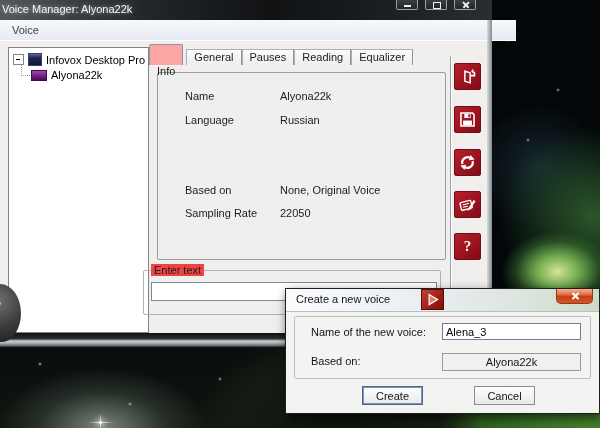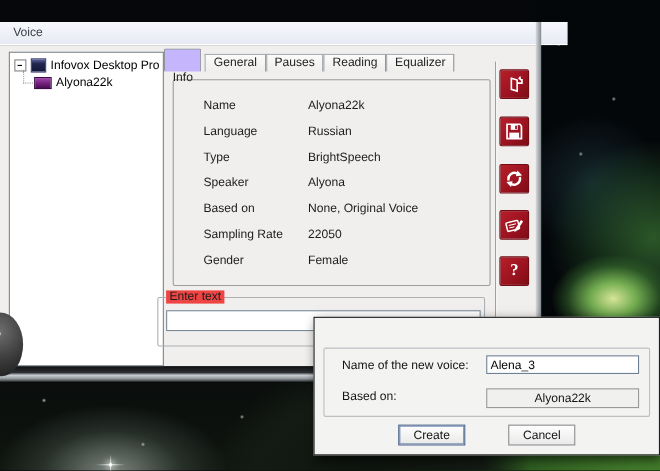--- a/index.html
+++ b/index.html
@@ -72,21 +72,21 @@
   .node-icon-voice{width:14px;height:9px;flex:0 0 auto;border:1px solid #3c0a44;
      background:linear-gradient(180deg,#a04aa8 0%,#7a2484 45%,#4a0c55 100%);}
   .connector{position:absolute;left:12px;top:16px;width:8px;height:11px;
      border-left:1px dotted #9a9a9a;border-bottom:1px dotted #9a9a9a;}
 
   
   .tabstrip{position:absolute;left:149px;top:4px;display:flex;align-items:flex-end;height:20px;}
   .tab{box-sizing:border-box;height:16px;padding:1px 7px 0;font-size:11px;color:#222;
        border-left:1px solid #aab0b5;border-top:1px solid #aab0b5;border-right:1px solid #8e959b;
        background:linear-gradient(#fbfbfa,#efeeed);cursor:pointer;white-space:nowrap;}
-  .tab.active{height:20px;padding-top:20px;background:#c4b5fd;border:1px solid #8e959b;border-bottom:none;
+  .tab.active{height:20px;padding-top:20px;background:#fca5a5;border:1px solid #8e959b;border-bottom:none;
        border-radius:2px 2px 0 0;margin-right:3px;z-index:2;}
 
   
   .infobox{position:absolute;left:157px;top:31px;width:287px;height:186px;
        border:1px solid #9b9da0;border-radius:2px;}
   .info-row{position:absolute;left:0;width:100%;height:13px;font-size:11px;color:#1c1c1c;}
   .info-label{position:absolute;left:27px;}
   .info-value{position:absolute;left:122px;}
 
   
@@ -128,32 +128,47 @@
        border:1px solid #bdbfc1;border-radius:2px;}
   .dlg-label{position:absolute;width:142px;text-align:left;font-size:11px;color:#141414;left:16px;}
   .dlg-name-input{position:absolute;left:147px;top:6px;width:131px;height:15px;
        border:1px solid #6f8094;background:#fff;font-size:11px;font-family:inherit;padding:0 3px;}
   .dlg-based-field{position:absolute;left:147px;top:36px;width:137px;height:16px;
        border:1px solid #98999b;background:#f0f0ef;font-size:11px;color:#141414;
        text-align:center;line-height:16px;}
   .dlg-btn{position:absolute;top:97px;width:61px;height:19px;font-size:11px;font-family:inherit;
        color:#141414;background:linear-gradient(#fefefe,#e9e9e8);border:1px solid #8a8d90;cursor:pointer;}
   .dlg-btn.create{left:76px;border-color:#4d648c;box-shadow:0 0 0 1px #7d94b8 inset;}
-  .dlg-btn.cancel{left:176px;}
+  .dlg-btn.cancel{left:188px;}
 </style>
 </head>
 <body>
 
 <div class="stage">
 
   <div class="bg-nebula"></div>
   <div class="bg-bottom"></div>
   <div class="glint"></div>
 
   <div class="main-window">
+    <div class="titlebar">
+      <span class="win-title">Voice Manager: Alyona22k</span>
+      <div class="win-controls">
+        <button class="win-btn">
+            <span class="bar"></span>
+          </button>
+        <button class="win-btn">
+            <span class="box"></span>
+          </button>
+        <button class="win-btn">
+            <span class="x1"></span>
+            <span class="x2"></span>
+          </button>
+      </div>
+    </div>
     <div class="menubar">
       <span class="menu-item">Voice</span>
     </div>
 
     <div class="win-body">
 
       <div class="tree">
         <div class="tree-item tree-root">
           <span class="expander"></span>
           <span class="node-icon-root"></span>
@@ -176,39 +191,27 @@
 
       <div class="infobox">
         <div class="info-row" style="top:17px">
             <span class="info-label">Name</span>
             <span class="info-value">Alyona22k</span>
           </div>
         <div class="info-row" style="top:41px">
             <span class="info-label">Language</span>
             <span class="info-value">Russian</span>
           </div>
-        <div class="info-row" style="top:64px">
-            <span class="info-label">Type</span>
-            <span class="info-value">BrightSpeech</span>
-          </div>
-        <div class="info-row" style="top:87px">
-            <span class="info-label">Speaker</span>
-            <span class="info-value">Alyona</span>
-          </div>
         <div class="info-row" style="top:111px">
             <span class="info-label">Based on</span>
             <span class="info-value">None, Original Voice</span>
           </div>
         <div class="info-row" style="top:134px">
             <span class="info-label">Sampling Rate</span>
             <span class="info-value">22050</span>
-          </div>
-        <div class="info-row" style="top:158px">
-            <span class="info-label">Gender</span>
-            <span class="info-value">Female</span>
           </div>
       </div>
 
       <div class="entertext">
         <span class="legend">Enter text</span>
         <input type="text" value="" style="">
       </div>
 
       <div class="tb-sep"></div>
 
@@ -252,20 +255,32 @@
 
     </div>
 
     <div class="bottom-frame"></div>
     <div class="right-frame"></div>
   </div>
 
   <div class="blob"></div>
 
   <div class="dialog">
+    <div class="dlg-titlebar">
+      <span class="dlg-title">Create a new voice</span>
+      <button class="dlg-play">
+        <svg viewBox="0 0 20 20">
+          <polygon points="6,4 16,10 6,16" fill="#df7d6b" stroke="#fff" stroke-width="1.4"></polygon>
+        </svg>
+      </button>
+      <button class="dlg-close">
+        <span class="x1"></span>
+        <span class="x2"></span>
+      </button>
+    </div>
 
     <div class="dlg-group">
       <label class="dlg-label" style="top:9px">Name of the new voice:</label>
       <input type="text" class="dlg-name-input" value="Alena_3" style="">
       <label class="dlg-label" style="top:38px">Based on:</label>
       <div class="dlg-based-field">Alyona22k</div>
     </div>
 
     <button class="dlg-btn create">Create</button>
     <button class="dlg-btn cancel">Cancel</button>

